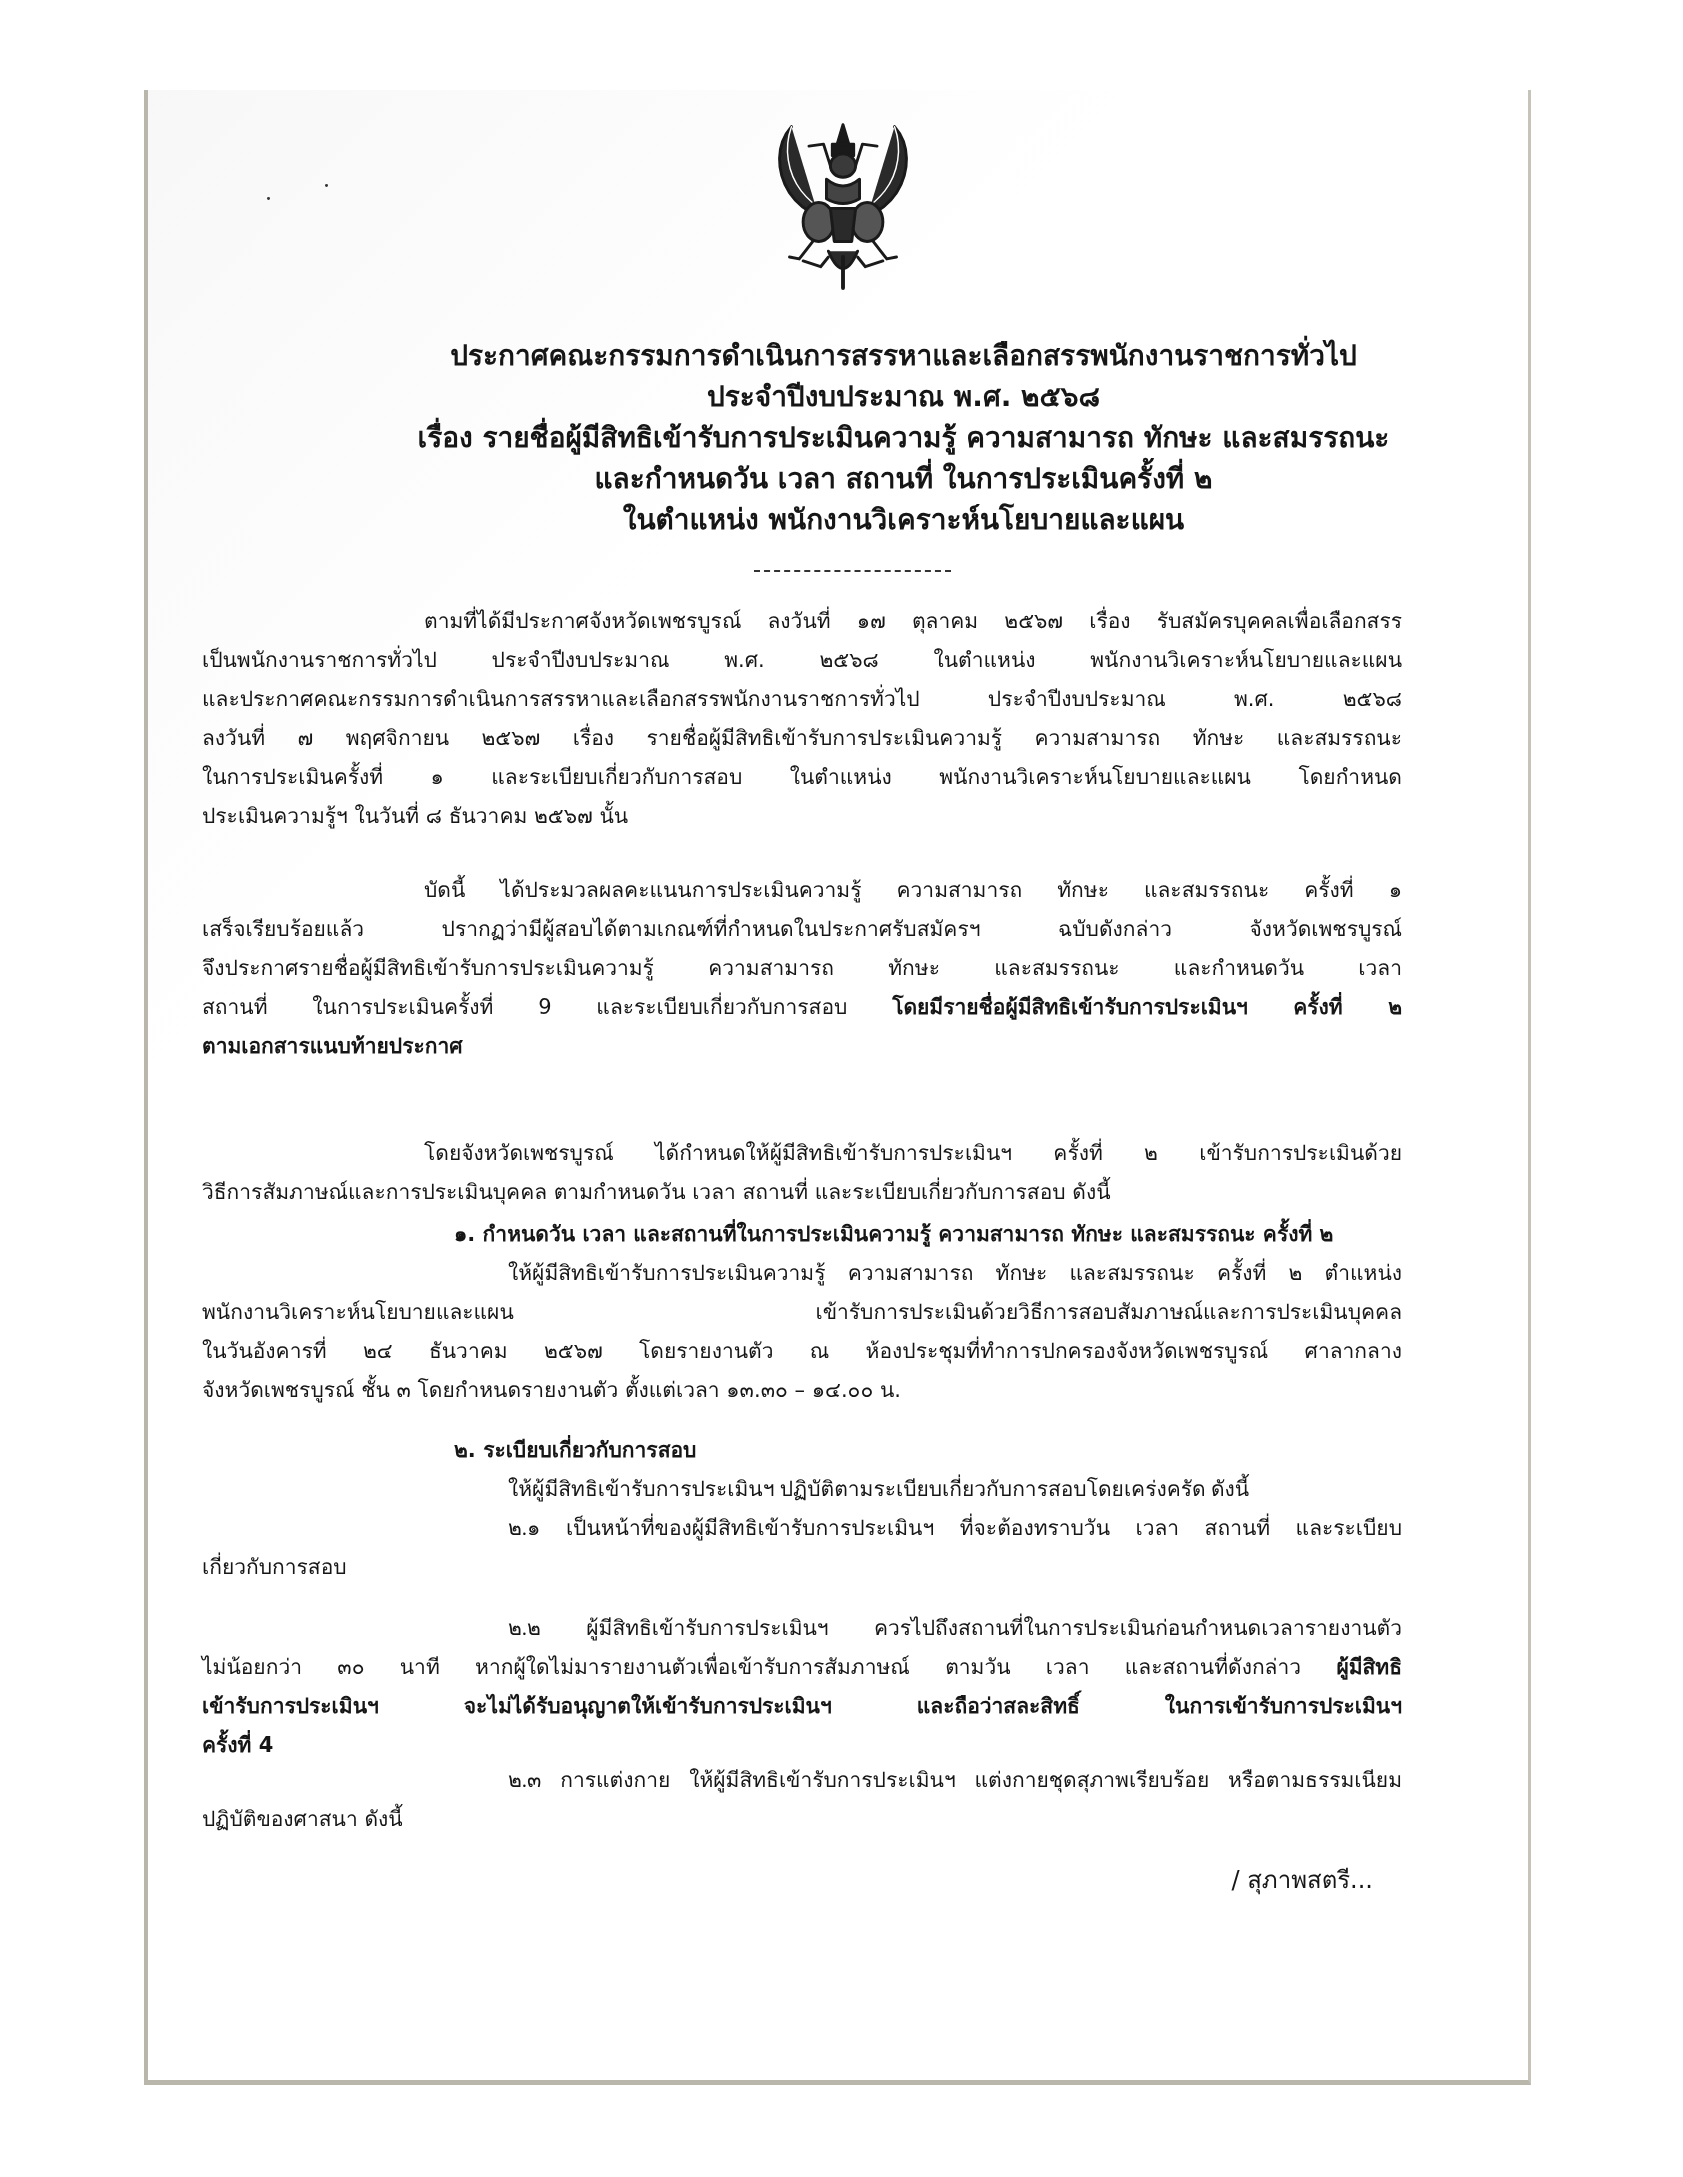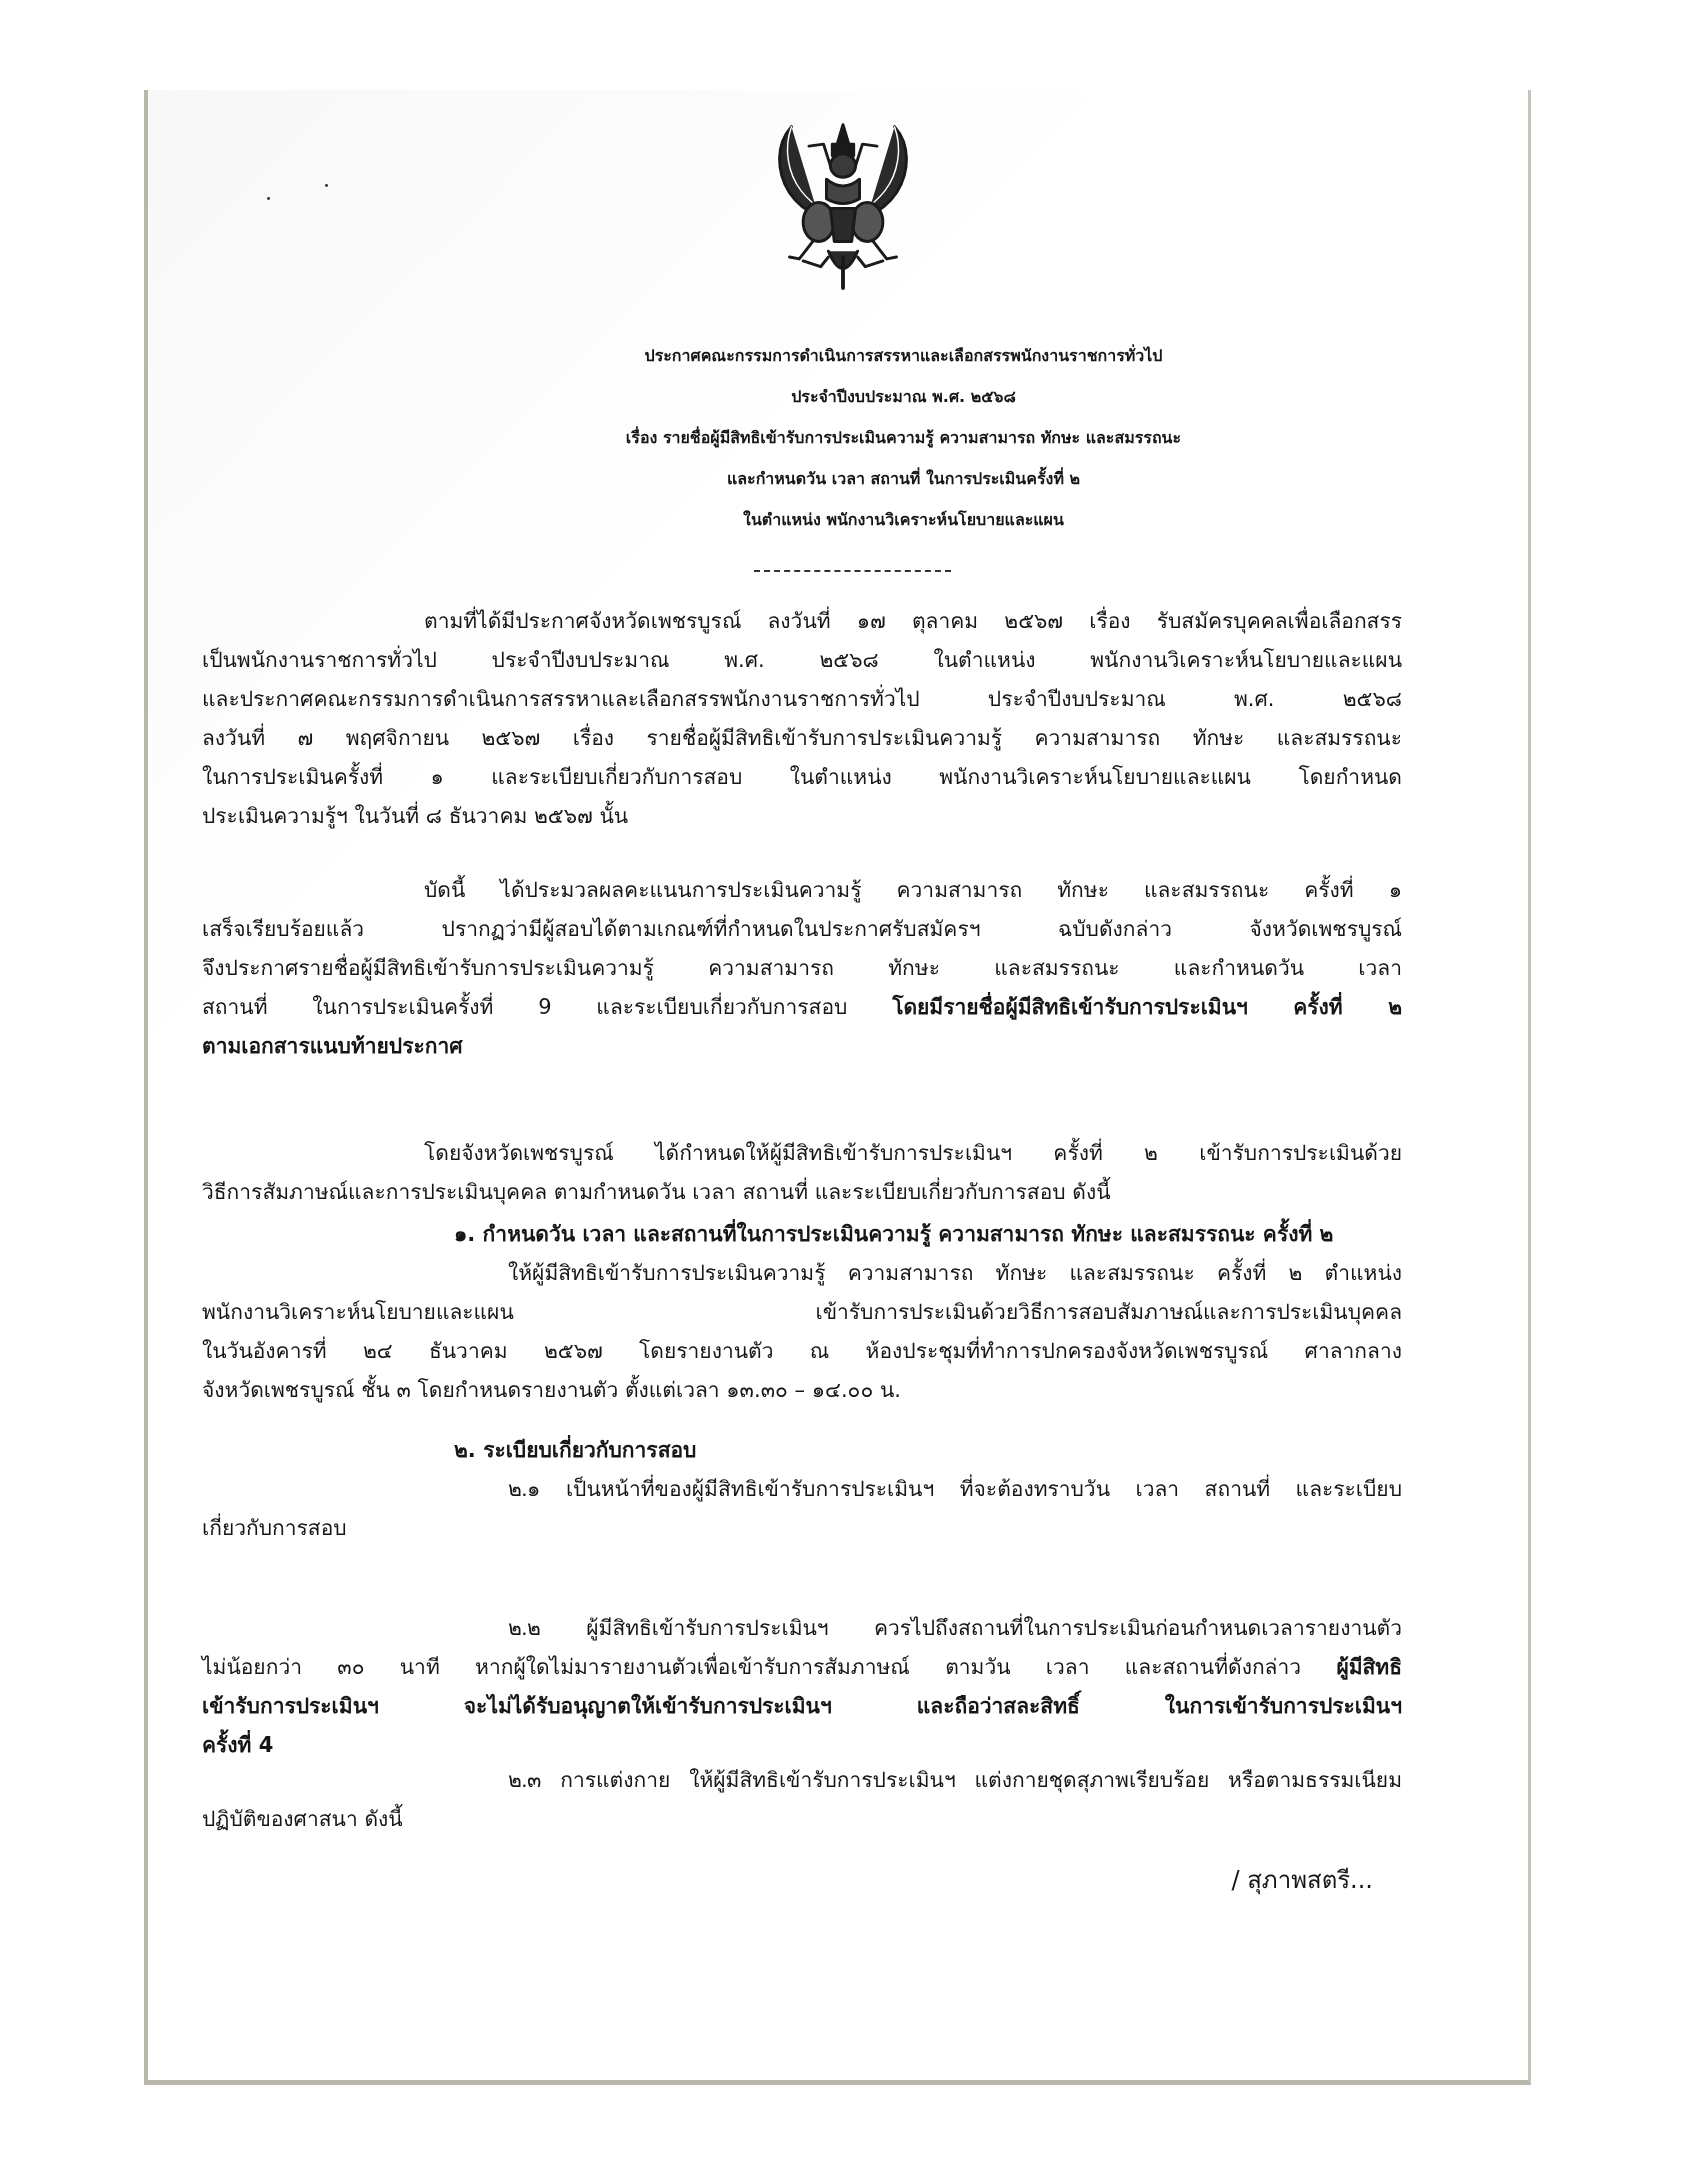--- a/index.html
+++ b/index.html
@@ -47,21 +47,21 @@
       width: 146px;
       height: 177px;
     }
     .heading {
       position: absolute;
       left: 144px;
       width: 1519px;
       top: 335px;
       text-align: center;
       font-weight: bold;
-      font-size: 16px;
+      font-size: 28px;
       line-height: 41px;
     }
     .heading div { white-space: nowrap; }
     .divider {
       position: absolute;
       left: 754px;
       top: 570px;
       width: 197px;
       border-top: 2px dashed #333;
       height: 0;
@@ -169,20 +169,21 @@
 <div class="body-text" style="top:1215px;">
   <span class="line last bold indent-num" style="padding-left:252px;">๑.  กำหนดวัน เวลา และสถานที่ในการประเมินความรู้ ความสามารถ ทักษะ และสมรรถนะ ครั้งที่ ๒</span>
   <span class="line indent-2">ให้ผู้มีสิทธิเข้ารับการประเมินความรู้ ความสามารถ ทักษะ และสมรรถนะ ครั้งที่ ๒ ตำแหน่ง</span>
   <span class="line">พนักงานวิเคราะห์นโยบายและแผน เข้ารับการประเมินด้วยวิธีการสอบสัมภาษณ์และการประเมินบุคคล</span>
   <span class="line">ในวันอังคารที่ ๒๔ ธันวาคม ๒๕๖๗  โดยรายงานตัว ณ ห้องประชุมที่ทำการปกครองจังหวัดเพชรบูรณ์ ศาลากลาง</span>
   <span class="line last">จังหวัดเพชรบูรณ์ ชั้น ๓ โดยกำหนดรายงานตัว ตั้งแต่เวลา ๑๓.๓๐ – ๑๔.๐๐ น.</span>
 </div>
 
 <div class="body-text" style="top:1431px;">
   <span class="line last bold" style="padding-left:252px;">๒.  ระเบียบเกี่ยวกับการสอบ</span>
+  <span class="line last indent-2">ให้ผู้มีสิทธิเข้ารับการประเมินฯ ปฏิบัติตามระเบียบเกี่ยวกับการสอบโดยเคร่งครัด  ดังนี้</span>
   <span class="line indent-2">๒.๑ เป็นหน้าที่ของผู้มีสิทธิเข้ารับการประเมินฯ ที่จะต้องทราบวัน เวลา สถานที่ และระเบียบ</span>
   <span class="line last">เกี่ยวกับการสอบ</span>
 </div>
 
 <div class="body-text" style="top:1609px;">
   <span class="line indent-2">๒.๒ ผู้มีสิทธิเข้ารับการประเมินฯ ควรไปถึงสถานที่ในการประเมินก่อนกำหนดเวลารายงานตัว</span>
   <span class="line"><span>ไม่น้อยกว่า ๓๐ นาที หากผู้ใดไม่มารายงานตัวเพื่อเข้ารับการสัมภาษณ์ ตามวัน เวลา และสถานที่ดังกล่าว </span><b>ผู้มีสิทธิ</b></span>
   <span class="line bold">เข้ารับการประเมินฯ จะไม่ได้รับอนุญาตให้เข้ารับการประเมินฯ และถือว่าสละสิทธิ์ ในการเข้ารับการประเมินฯ</span>
   <span class="line last bold">ครั้งที่ 4</span>
 </div>

